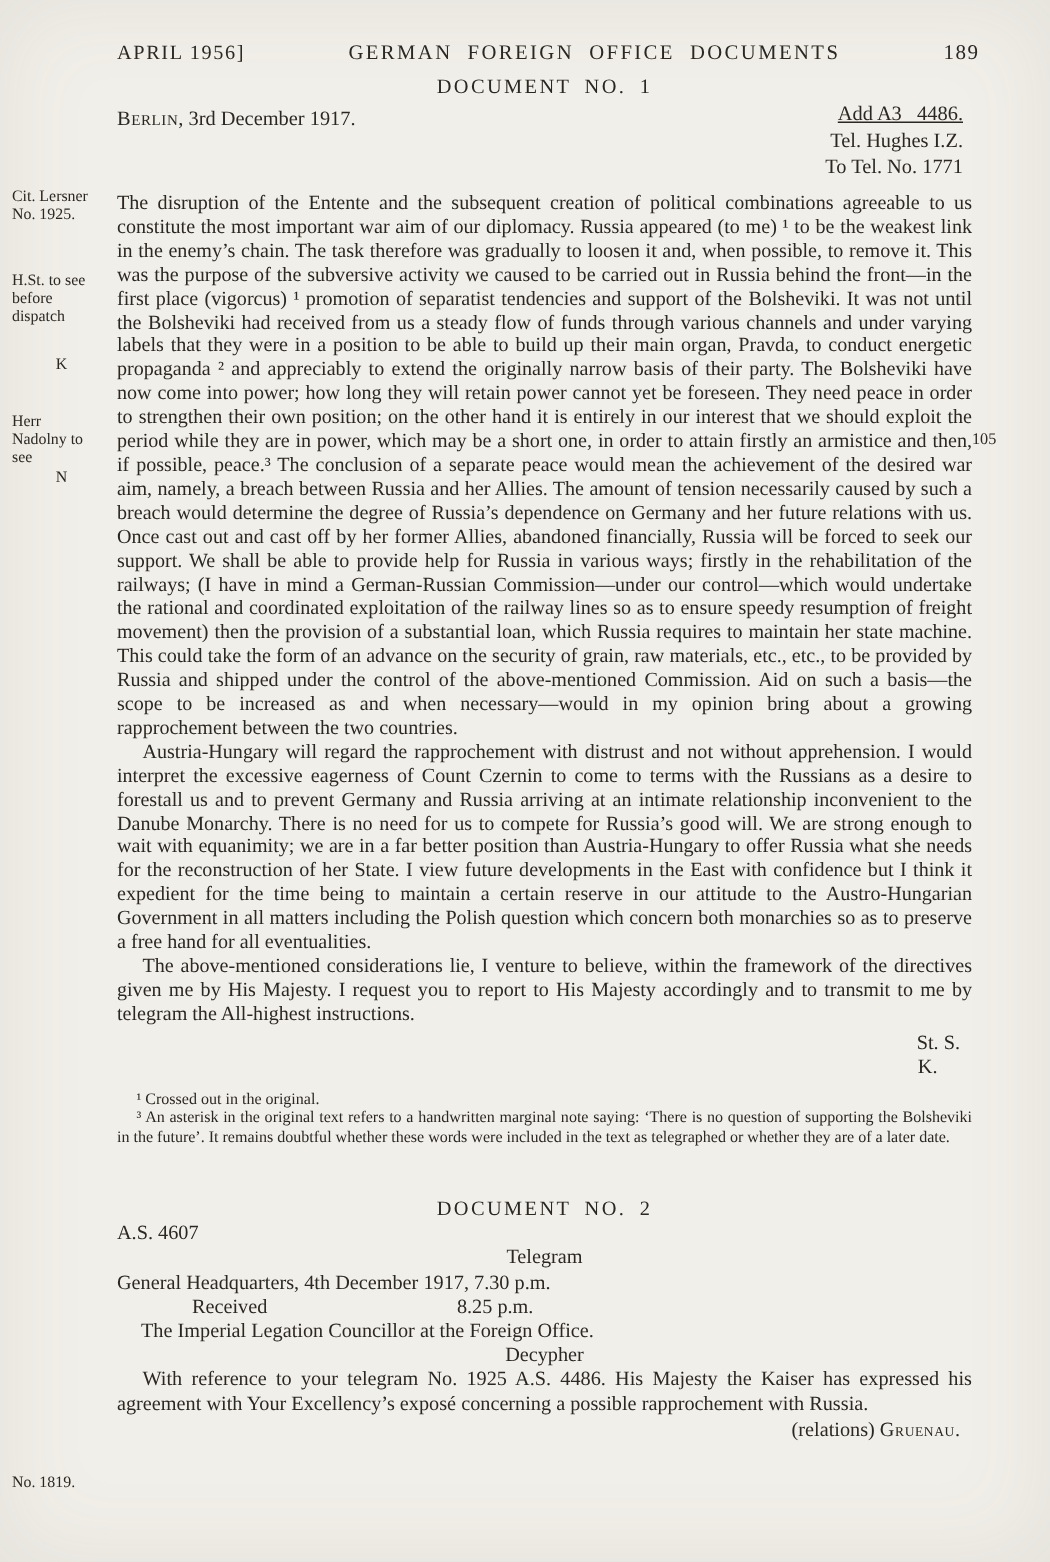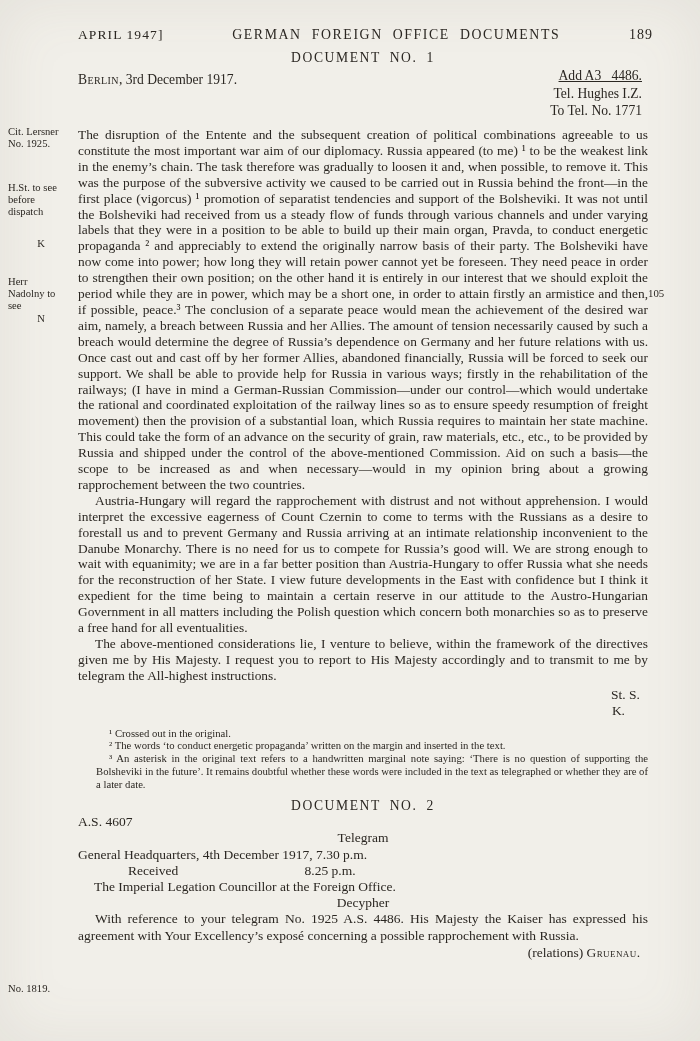--- a/index.html
+++ b/index.html
@@ -40,21 +40,21 @@
   .body-para {
     font-size:13.4px; line-height:15.9px; text-align:justify; margin:0;
   }
   .first-para { margin-top:5px; }
   .indent { text-indent:17px; }
 
   .signature1 { text-align:right; font-size:13.5px; line-height:16.5px; margin-top:3px; }
   .sig-line1 { padding-right:8px; }
   .sig-line2 { padding-right:23px; }
 
-  .footnotes { margin-top:7px;margin-left:18px; }
+  .footnotes { margin-top:7px; }
   .footnote {
     font-size:10.7px; line-height:12.7px; text-align:justify; margin:0; text-indent:13px;
   }
 
   
   .margin-note {
     position:absolute; left:8px; width:66px;
     font-size:10.6px; line-height:11.8px;
   }
   .mn-1 { top:126px; }
@@ -77,21 +77,21 @@
   .addressee { padding-left:16px; }
   .doc2-body { text-align:justify; text-indent:17px; margin:0; }
   .signature2 { text-align:right; padding-right:8px; margin-top:1px; }
 </style>
 </head>
 <body>
 
 <div class="page">
 
   <div class="running-head">
-    <span class="rh-left">APRIL 1947]</span>
+    <span class="rh-left">APRIL 1956]</span>
     <span class="rh-center">GERMAN FOREIGN OFFICE DOCUMENTS</span>
     <span class="rh-right">189</span>
   </div>
 
   <div class="margin-note mn-1">Cit. Lersner No. 1925.</div>
   <div class="margin-note mn-2">H.St. to see before dispatch</div>
   <div class="margin-note mn-3">K</div>
   <div class="margin-note mn-4">Herr Nadolny to see</div>
   <div class="margin-note mn-5">N</div>
   <div class="page-marker-right">105</div>
@@ -115,21 +115,20 @@
 
     <p class="body-para indent">The above-mentioned considerations lie, I venture to believe, within the framework of the directives given me by His Majesty. I request you to report to His Majesty accordingly and to transmit to me by telegram the All-highest instructions.</p>
 
     <div class="signature1">
       <div class="sig-line1">St. S.</div>
       <div class="sig-line2">K.</div>
     </div>
 
     <div class="footnotes">
       <p class="footnote">¹ Crossed out in the original.</p>
-      <p class="footnote">² The words ‘to conduct energetic propaganda’ written on the margin and inserted in the text.</p>
       <p class="footnote">³ An asterisk in the original text refers to a handwritten marginal note saying: ‘There is no question of supporting the Bolsheviki in the future’. It remains doubtful whether these words were included in the text as telegraphed or whether they are of a later date.</p>
     </div>
   </div>
 
   <div class="doc2">
     <p class="doc-heading">DOCUMENT NO. 2</p>
     <div>A.S. 4607</div>
     <div class="centered italic">Telegram</div>
     <div>General Headquarters, 4th December 1917, 7.30 p.m.</div>
     <div class="received-row">

